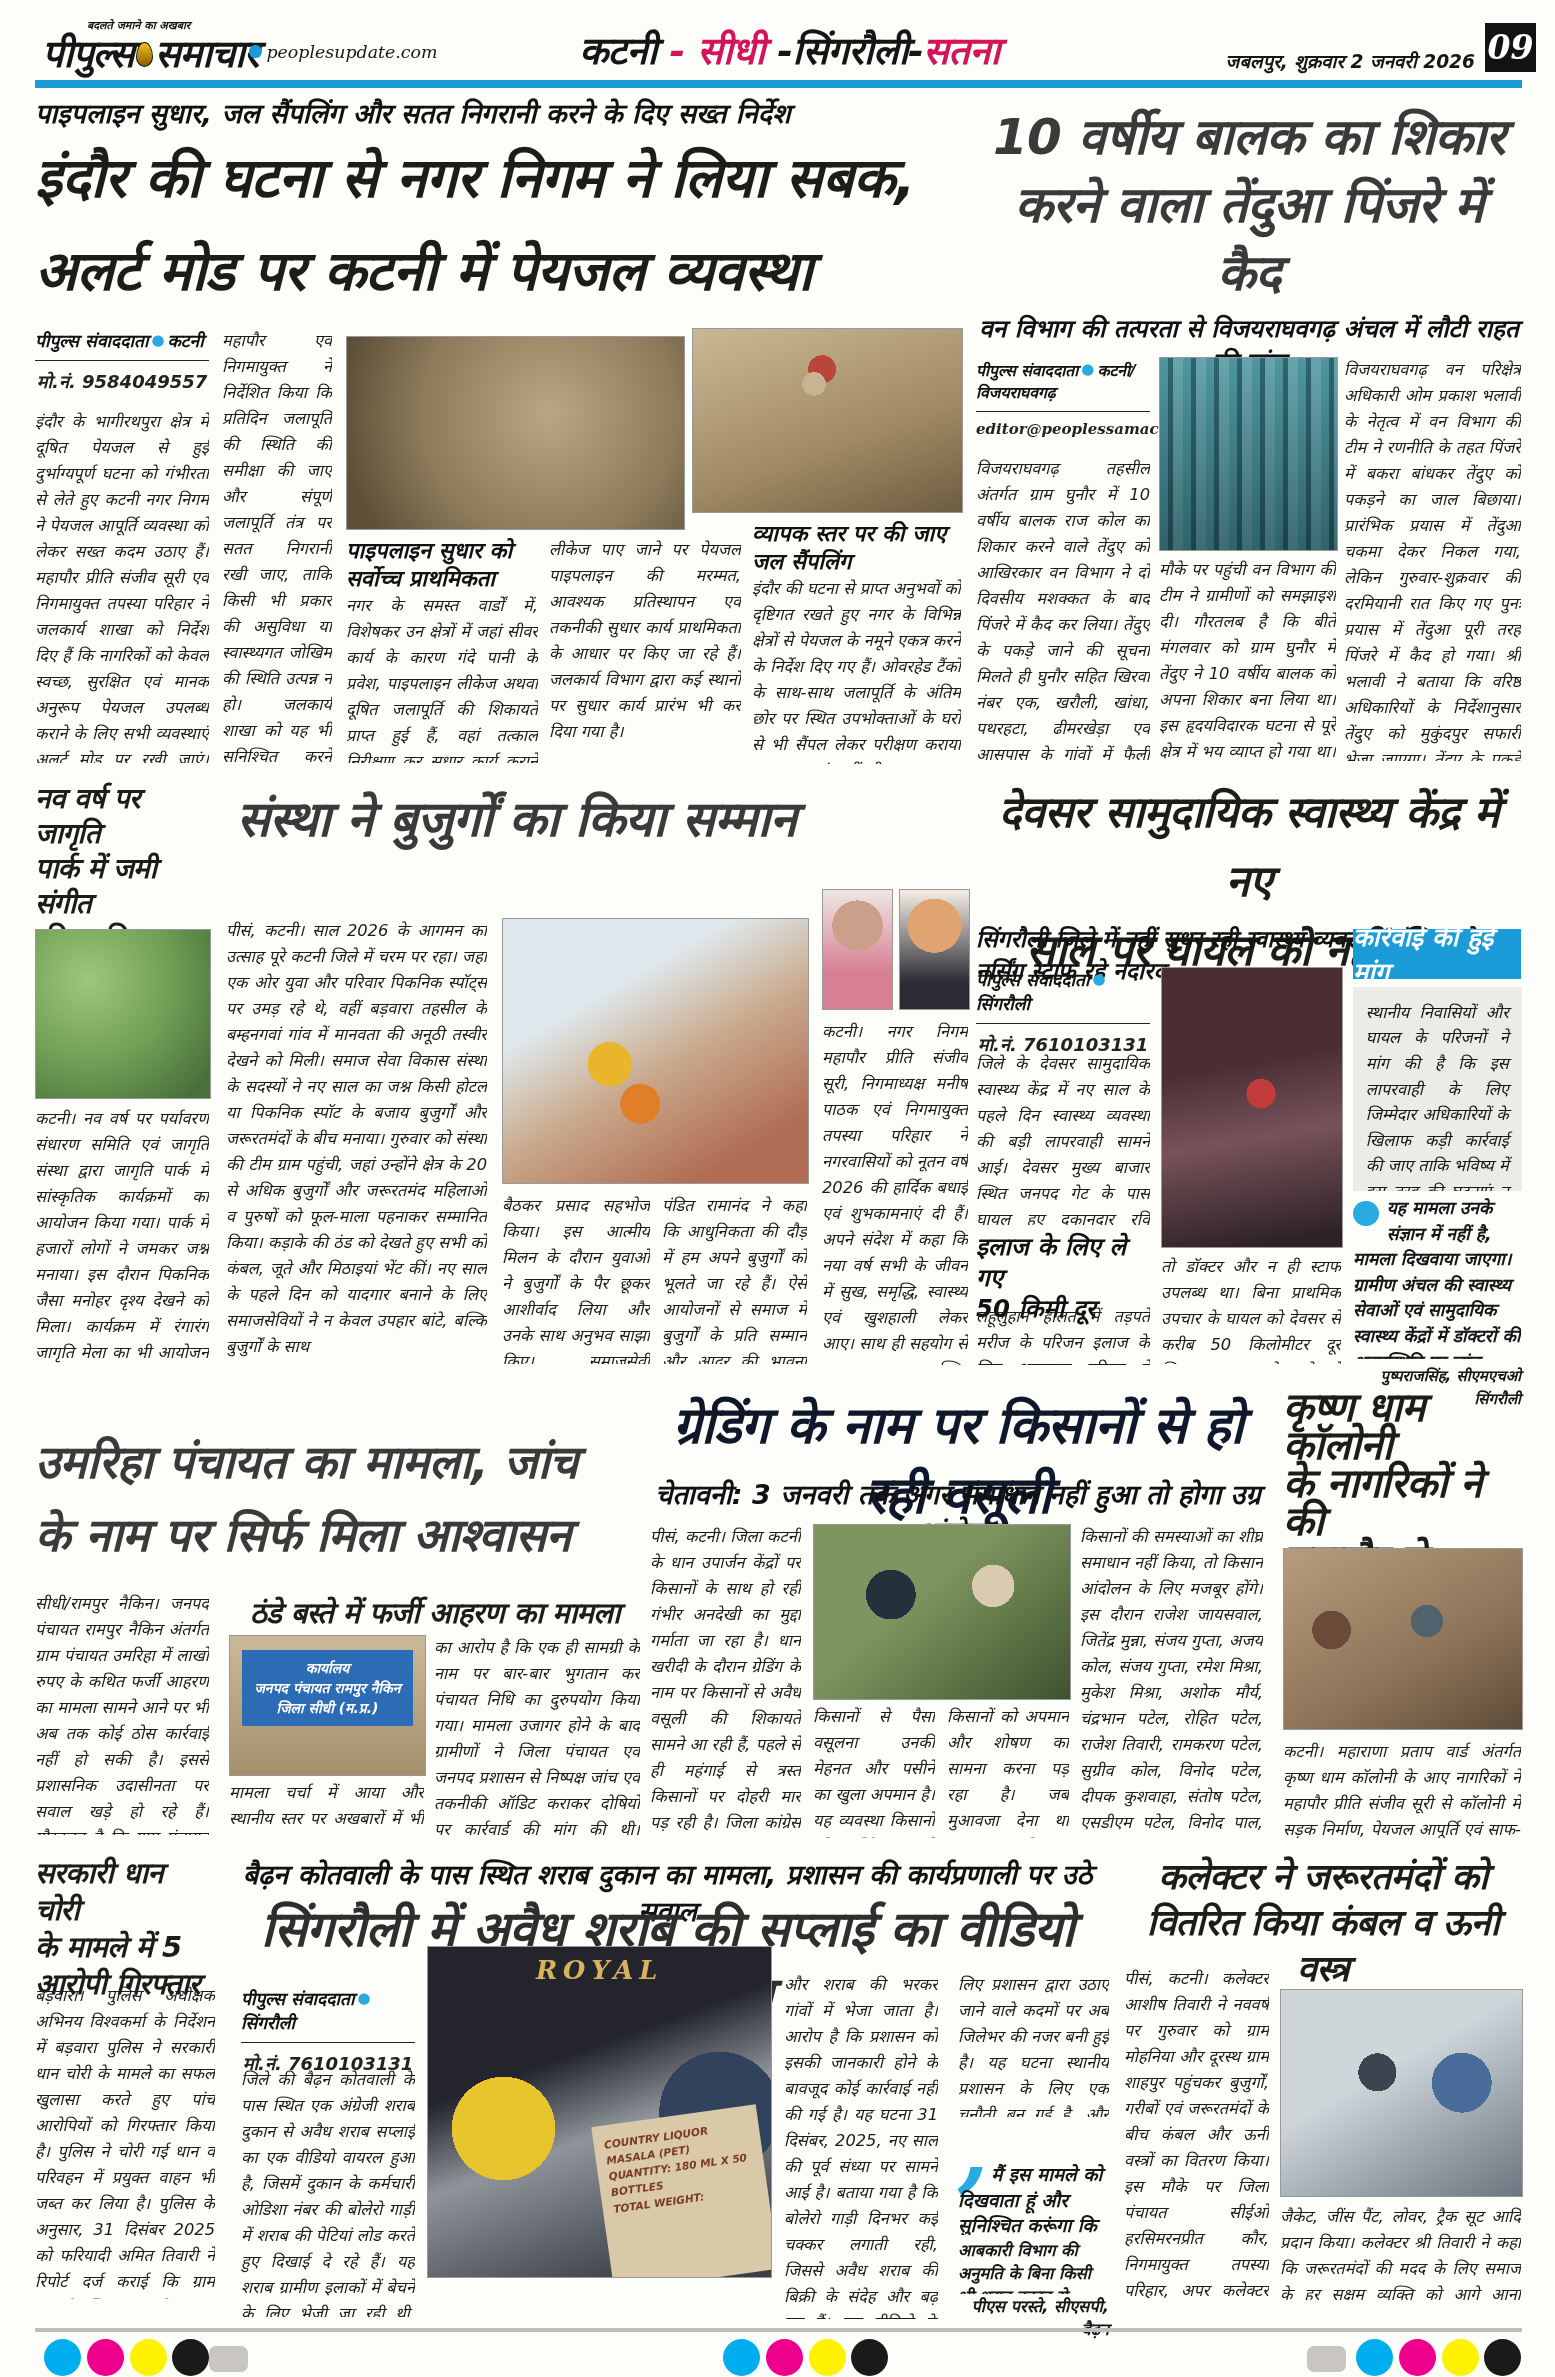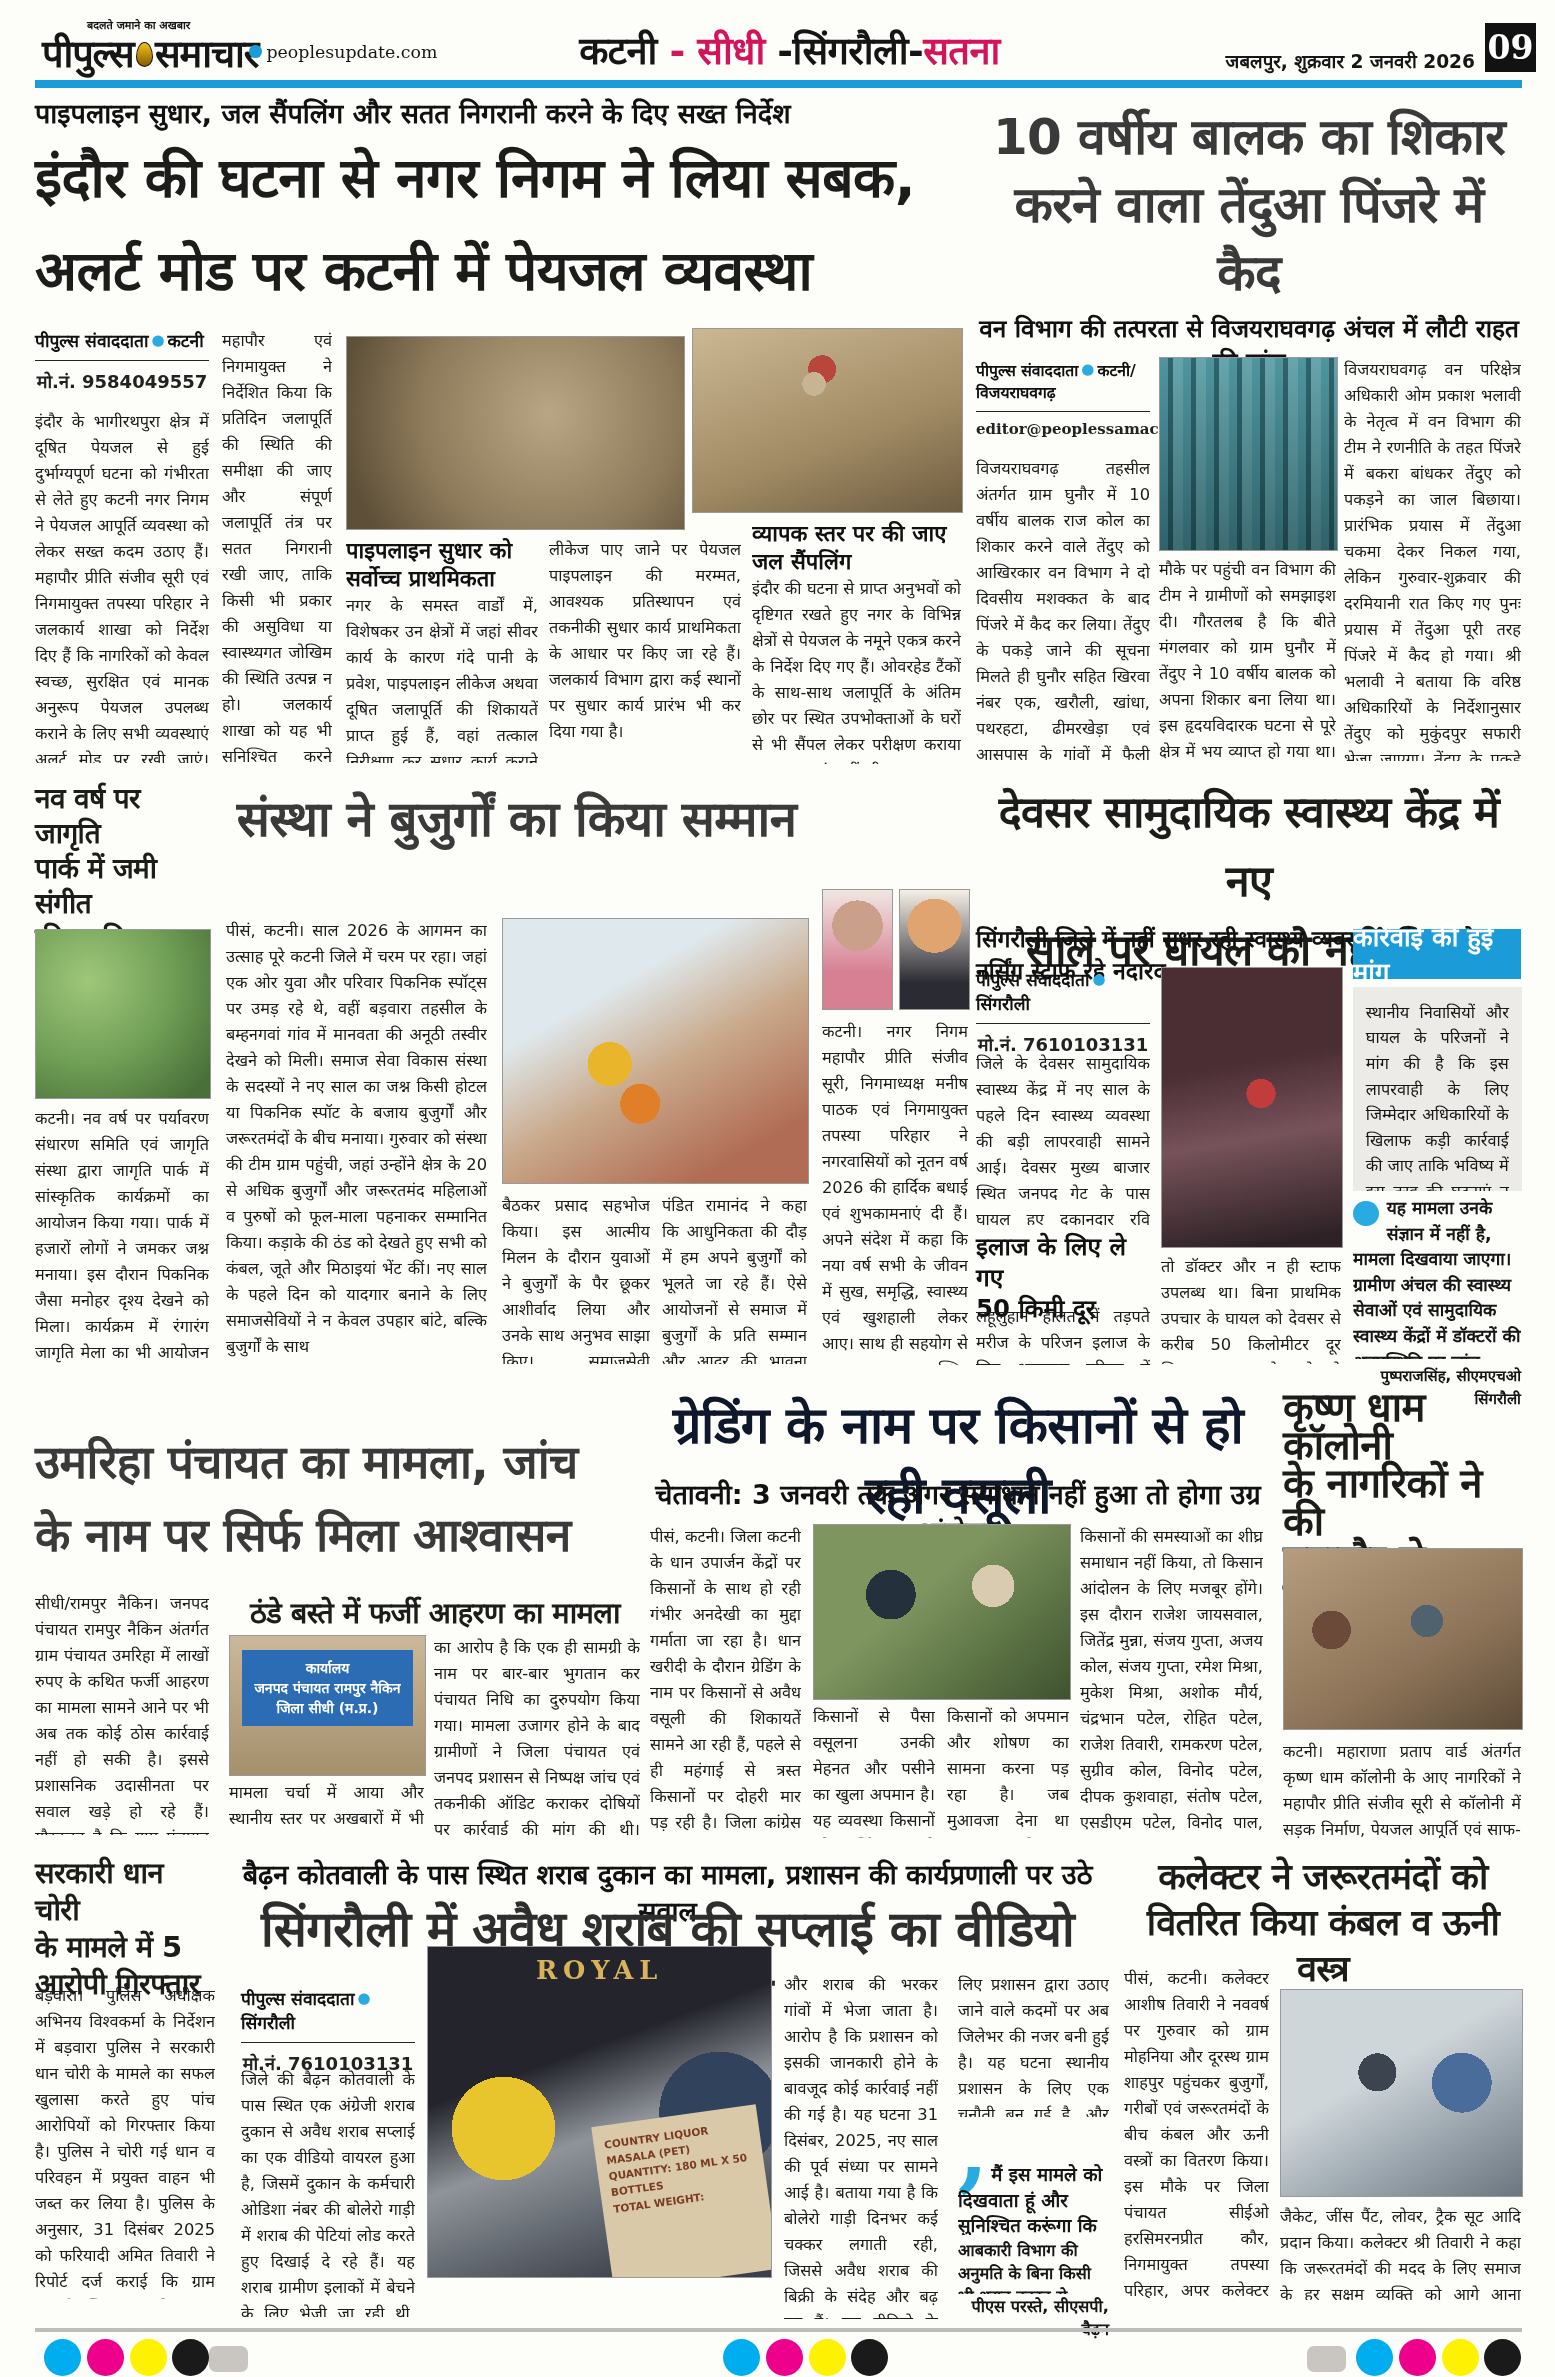--- a/index.html
+++ b/index.html
@@ -1,17 +1,17 @@
 <!DOCTYPE html>
 <html style="font-size:9.3px"><head>
 <meta charset="utf-8">
 <style>
   html,body{margin:0;padding:0;background:#888;}
   #page{position:relative;width:1555px;height:2377px;background:#fdfdfa;overflow:hidden;
-        font-family:"DejaVu Sans","Liberation Sans",sans-serif;color:#161616;}
+        font-family:"DejaVu Sans","Liberation Sans",sans-serif;color:#161616;font-style:italic;}
   .abs{position:absolute;}
   .pre{white-space:pre-line;}
   .hl{font-weight:bold;color:#1c1c1a;letter-spacing:-0.6px;}
   .center{text-align:center;}
   .body{font-size:16.3px;line-height:26px;text-align:justify;overflow:hidden;color:#1b1b1b;}
   .subhead{font-weight:bold;font-size:22px;line-height:28px;color:#111;}
   .kick{font-weight:bold;color:#111;}
   .byline-name{font-weight:bold;font-size:17.4px;color:#111;}
   .byline-rule{border-bottom:1.7px solid #222;margin-top:8.1px;}
   .phone{font-weight:bold;font-size:18px;color:#222;margin-top:8.1px;text-align:center;}

